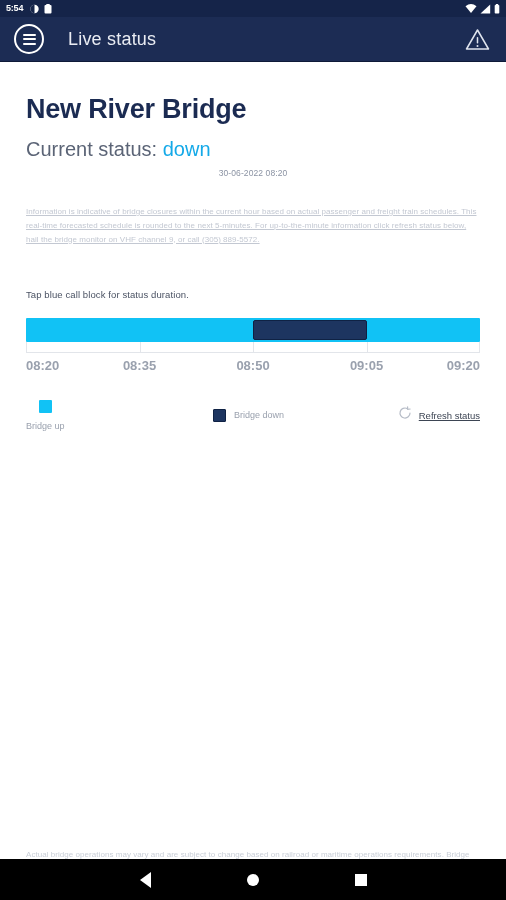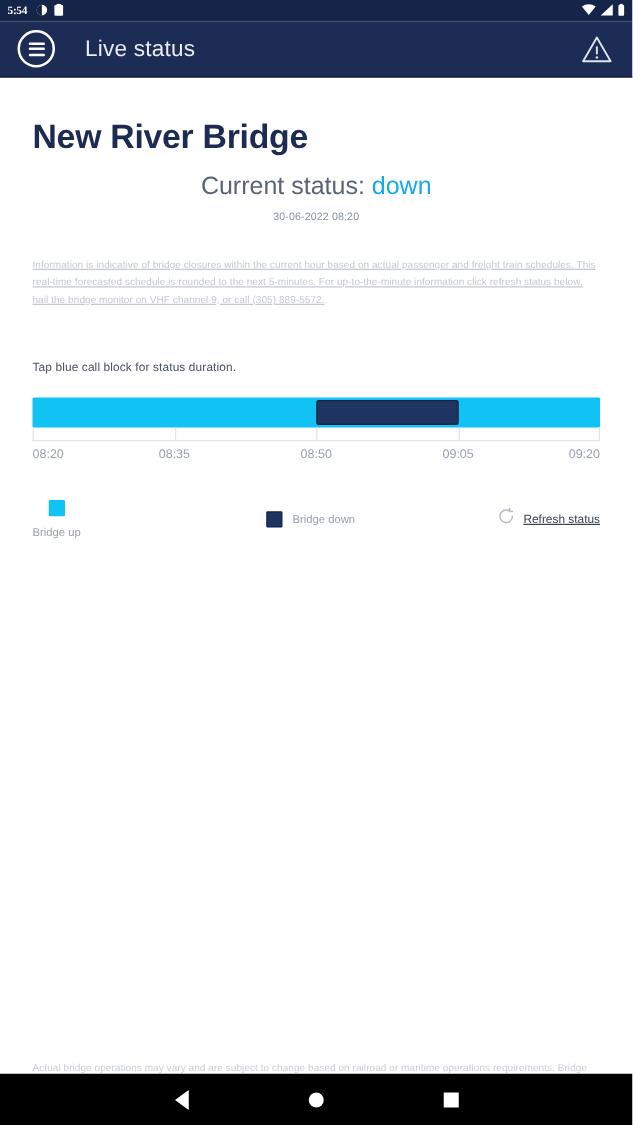--- a/index.html
+++ b/index.html
@@ -12,21 +12,20 @@
   }
 
   
   .statusbar{
     height:17px;
     background:#152449;
     display:flex;
     align-items:center;
     padding:0 6px;
     color:#ffffff;
-    font-family:Liberation Serif, serif;
   }
   .sb-time{
     font-size:9px;
     font-weight:bold;
     letter-spacing:-0.2px;
     line-height:1;
   }
   .sb-left-icons{ display:flex; align-items:center; gap:5px; margin-left:7px; }
   .sb-spacer{ flex:1; }
   .sb-right-icons{ display:flex; align-items:center; gap:3px; }
@@ -75,21 +74,20 @@
     font-weight:700;
     color:#1b2b52;
     margin-top:32px;
     letter-spacing:-0.2px;
   }
   .status-line{
     font-size:20px;
     color:#5b6476;
     margin-top:13px;
     font-weight:400;
-    text-align:center;
   }
   .status-line .value{
     color:#14a9e8;
     font-weight:400;
   }
   .timestamp{
     font-size:8.5px;
     color:#8b93a3;
     margin-top:7px;
     letter-spacing:0.1px;
@@ -147,24 +145,25 @@
     height:11px;
     background:#e2e5ea;
   }
   .axis-labels{
     position:relative;
     height:16px;
     margin-top:5px;
   }
   .axis-labels span{
     position:absolute;
-    font-size:10px;
+    font-size:13px;
     color:#9aa1ae;
     transform:translateX(-50%);
     white-space:nowrap;
+    font-weight:bold;
   }
 
   
   .legend{
     margin-top:32px;
     display:flex;
     align-items:center;
     position:relative;
     height:18px;
   }

